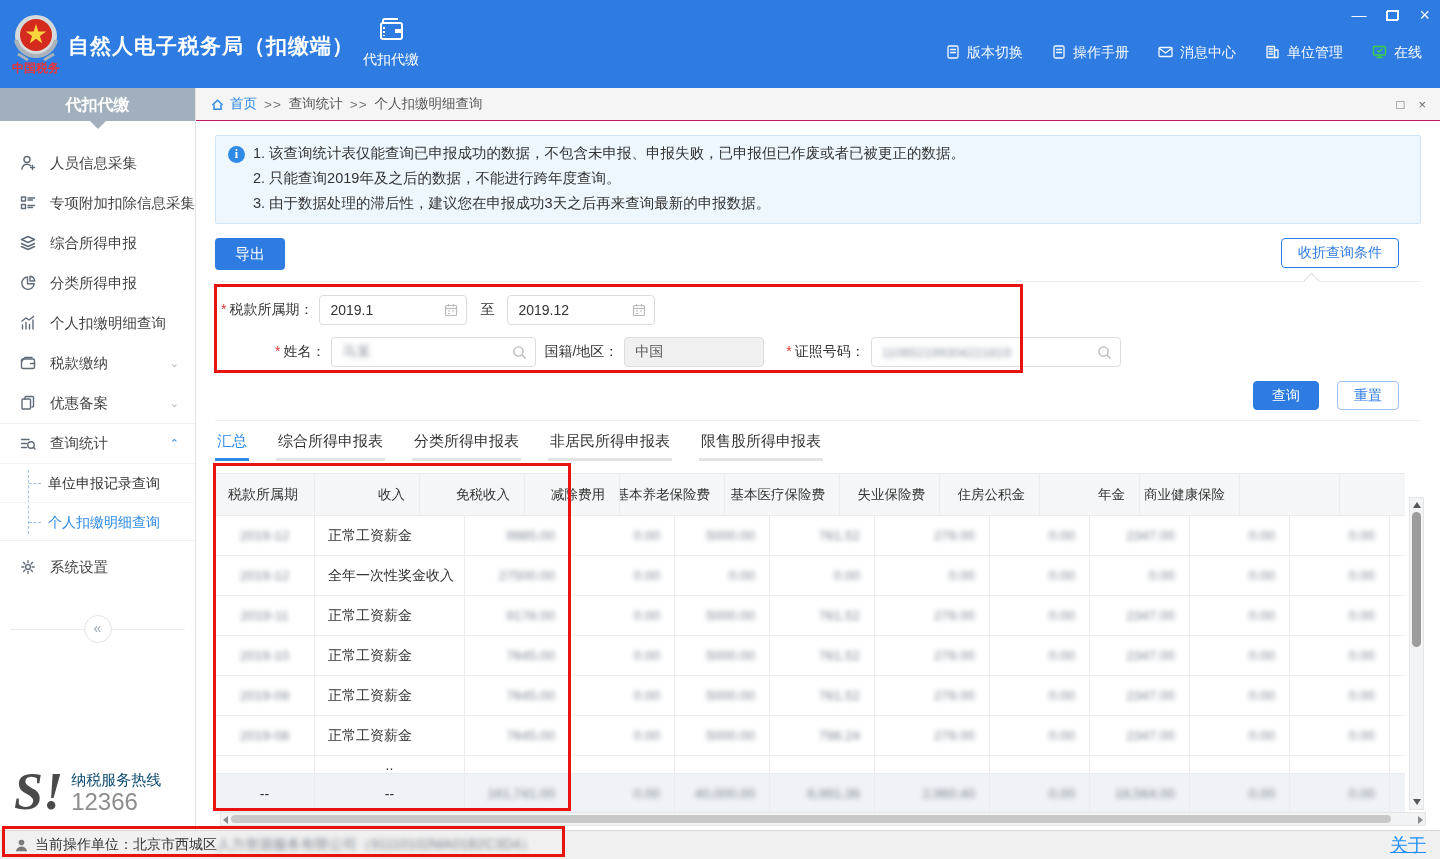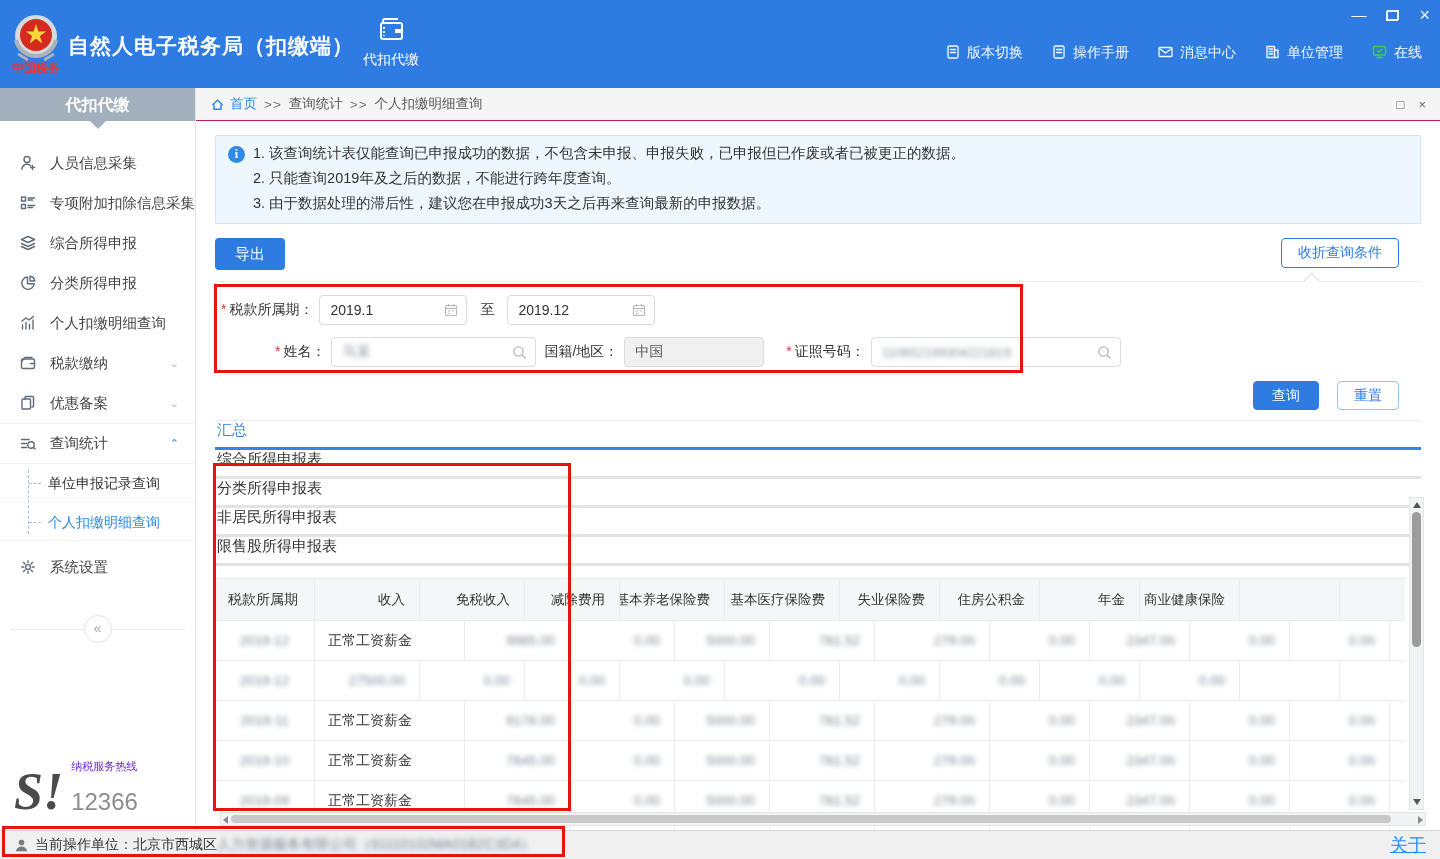--- a/index.html
+++ b/index.html
@@ -32,21 +32,21 @@
   #side-submenu::before { content:''; position:absolute; left:28px; top:6px; bottom:6px; border-left:1px dashed #9fc3e8; }
   .sub-item { position:relative; height:38px; line-height:38px; padding-left:48px; font-size:14px; color:#333; cursor:pointer; border-top:1px solid #f4f4f4; }
   .sub-item:first-child { border-top:none; }
   .sub-item::before { content:''; position:absolute; left:29px; top:19px; width:12px; border-top:1px dashed #9fc3e8; }
   .sub-item.active { color:#2e8ae6; }
   #collapse-row { position:relative; margin-top:28px; height:28px; }
   #collapse-row::before { content:''; position:absolute; left:10px; right:10px; top:14px; border-top:1px solid #ececec; }
   #collapse-btn { position:absolute; left:50%; margin-left:-14px; top:0; width:28px; height:28px; border:1px solid #e4e4e4; border-radius:50%; background:#fff; color:#9aa7b5; text-align:center; line-height:25px; font-size:14px; cursor:pointer; }
   #hotline { position:absolute; left:14px; bottom:16px; display:flex; align-items:flex-end; gap:8px; color:#8d8d8d; }
   #hotline-logo { font-family:"Liberation Serif","DejaVu Serif",serif; font-size:52px; line-height:44px; font-weight:bold; color:#4a4a4a; font-style:italic; }
-  #hotline-caption { font-size:11px; color:#6d28d9; margin-bottom:16px; }
+  #hotline-caption { font-size:15px; color:#0c4a6e; margin-bottom:0; }
   #hotline-number { font-size:24px; font-weight:normal; color:#8d8d8d; line-height:24px; }
 
   
   #crumb-bar { position:absolute; left:196px; top:88px; width:1244px; height:33px; background:#f5f5f5; border-bottom:1px solid #be185d; display:flex; align-items:center; padding:0 14px; font-size:13.5px; color:#555; }
   #crumb-home { color:#2e8ae6; display:flex; gap:5px; align-items:center; cursor:pointer; }
   .crumb-sep { margin:0 7px; color:#777; letter-spacing:1px; }
   #crumb-winctl { margin-left:auto; display:flex; gap:14px; color:#666; font-size:13px; }
   #crumb-winctl span { cursor:pointer; }
 
   
@@ -69,21 +69,21 @@
   .fld { position:relative; border:1px solid #dcdcdc; border-radius:4px; height:30px; background:#fff; display:flex; align-items:center; padding:0 28px 0 10px; font-size:14px; color:#333; }
   .fld.disabled { background:#f0f0f0; color:#555; }
   .fld .fld-icon { position:absolute; right:7px; top:6px; }
   .blur1 { filter:blur(2.4px); color:#7d8793; }
   .blur2 { filter:blur(2.6px); color:#8a93a0; }
   #actions-row { margin-top:14px; text-align:right; padding-right:22px; }
   #query-btn { background:#2e7ce2; color:#fff; border:1px solid #2e7ce2; border-radius:4px; height:29px; padding:0 18px; font-size:14px; cursor:pointer; font-family:inherit; }
   #reset-btn { background:#fff; color:#2e7ce2; border:1px solid #9ec3ee; border-radius:4px; height:29px; padding:0 16px; font-size:14px; margin-left:14px; cursor:pointer; font-family:inherit; }
   #divider2 { margin-top:10px; border-bottom:1px solid #ededed; }
 
-  #tabs { margin-top:0; display:flex; font-size:15px;flex-direction:column; }
+  #tabs { margin-top:11px; display:flex; gap:27px; font-size:15px; }
   .tab { padding:0 2px 7px 2px; color:#333; border-bottom:3px solid #e3e3e3; cursor:pointer; }
   .tab.active { color:#2e8ae6; border-bottom-color:#2e8ae6; }
 
   
   #grid { margin-top:12px; width:1190px; overflow:hidden; border-top:1px solid #eaeaea; }
   .trow { display:flex; width:1280px; border-bottom:1px solid #ececec; background:#fff; }
   .trow.thead { background:#f5f6f7; }
   .tcell { flex:none; border-right:1px solid #ececec; display:flex; align-items:center; height:100%; font-size:14px; color:#333; overflow:hidden; white-space:nowrap; }
   .thead .tcell { color:#333; }
   .al { padding-left:13px; justify-content:flex-start; }
@@ -505,20 +505,23 @@
         </div>
         <div class="tcell ar" style="width: 100px;">
           <span class="blur1 num">0.00</span>
         </div>
         <div class="tcell ar" style="width: 100px;"></div>
       </div>
       <div class="trow body">
         <div class="tcell ac" style="width: 100px;">
           <span class="blur1 num">2019-12</span>
         </div>
+        <div class="tcell al" style="width: 150px;">
+          <span>全年一次性奖金收入</span>
+        </div>
         <div class="tcell ar" style="width: 105px;">
           <span class="blur1 num">27500.00</span>
         </div>
         <div class="tcell ar" style="width: 105px;">
           <span class="blur1 num">0.00</span>
         </div>
         <div class="tcell ar" style="width: 95px;">
           <span class="blur1 num">0.00</span>
         </div>
         <div class="tcell ar" style="width: 105px;">

